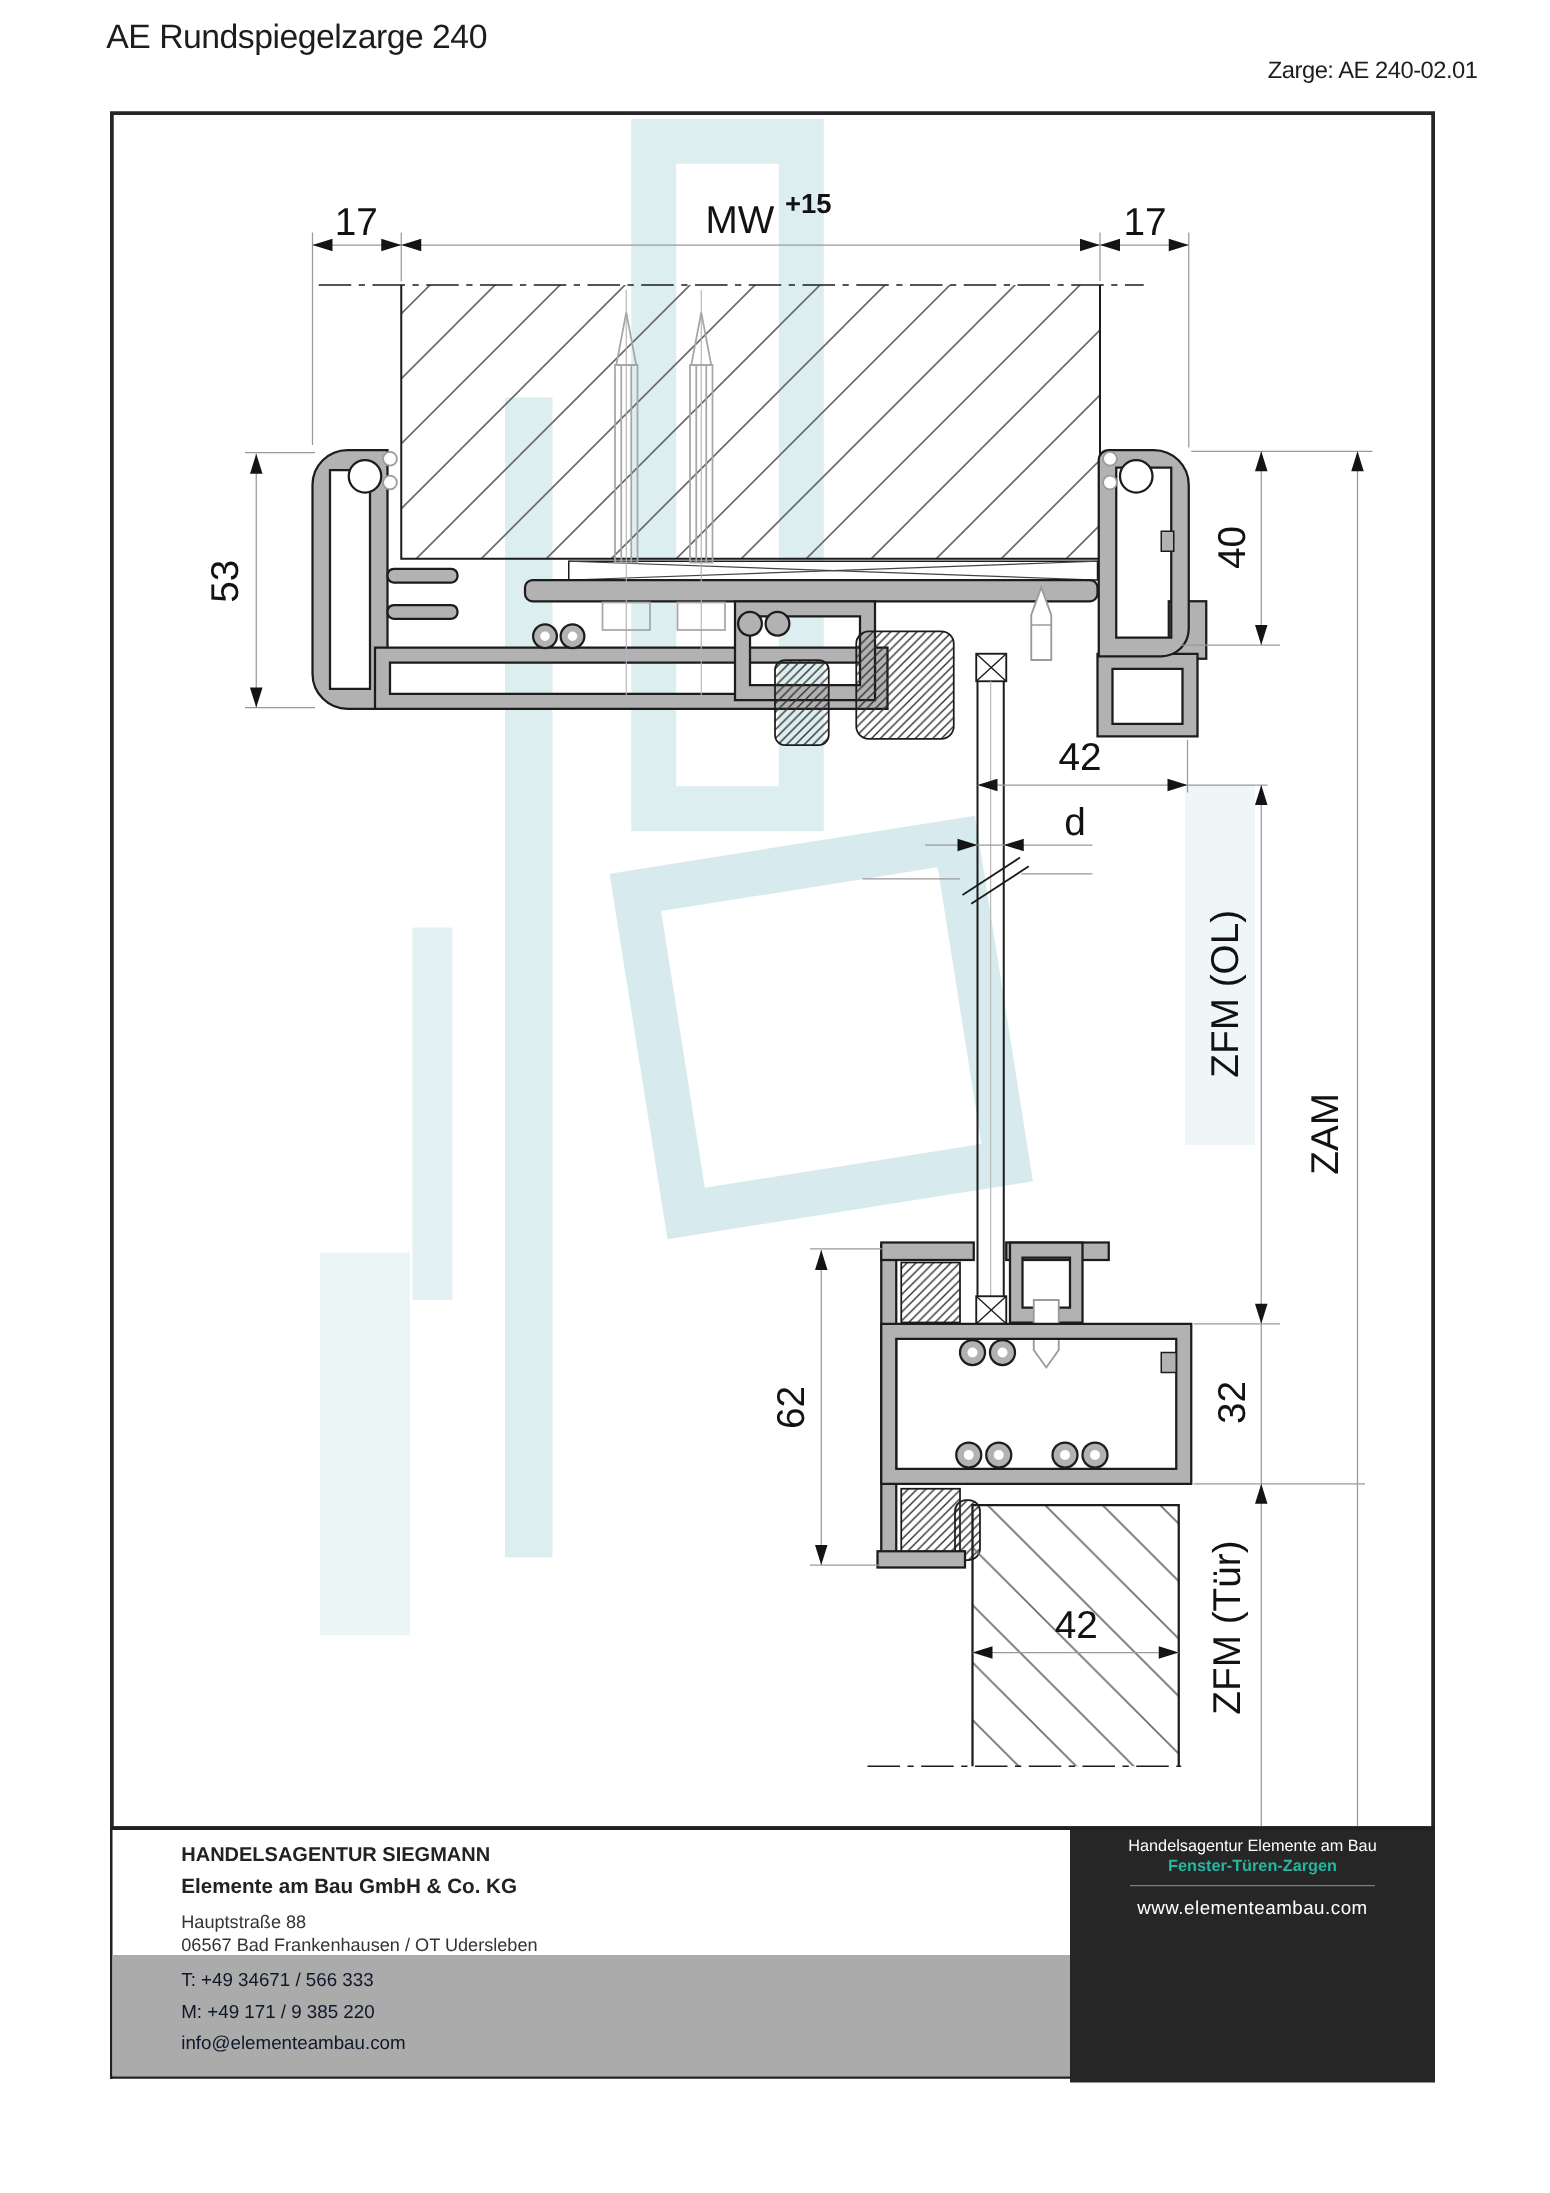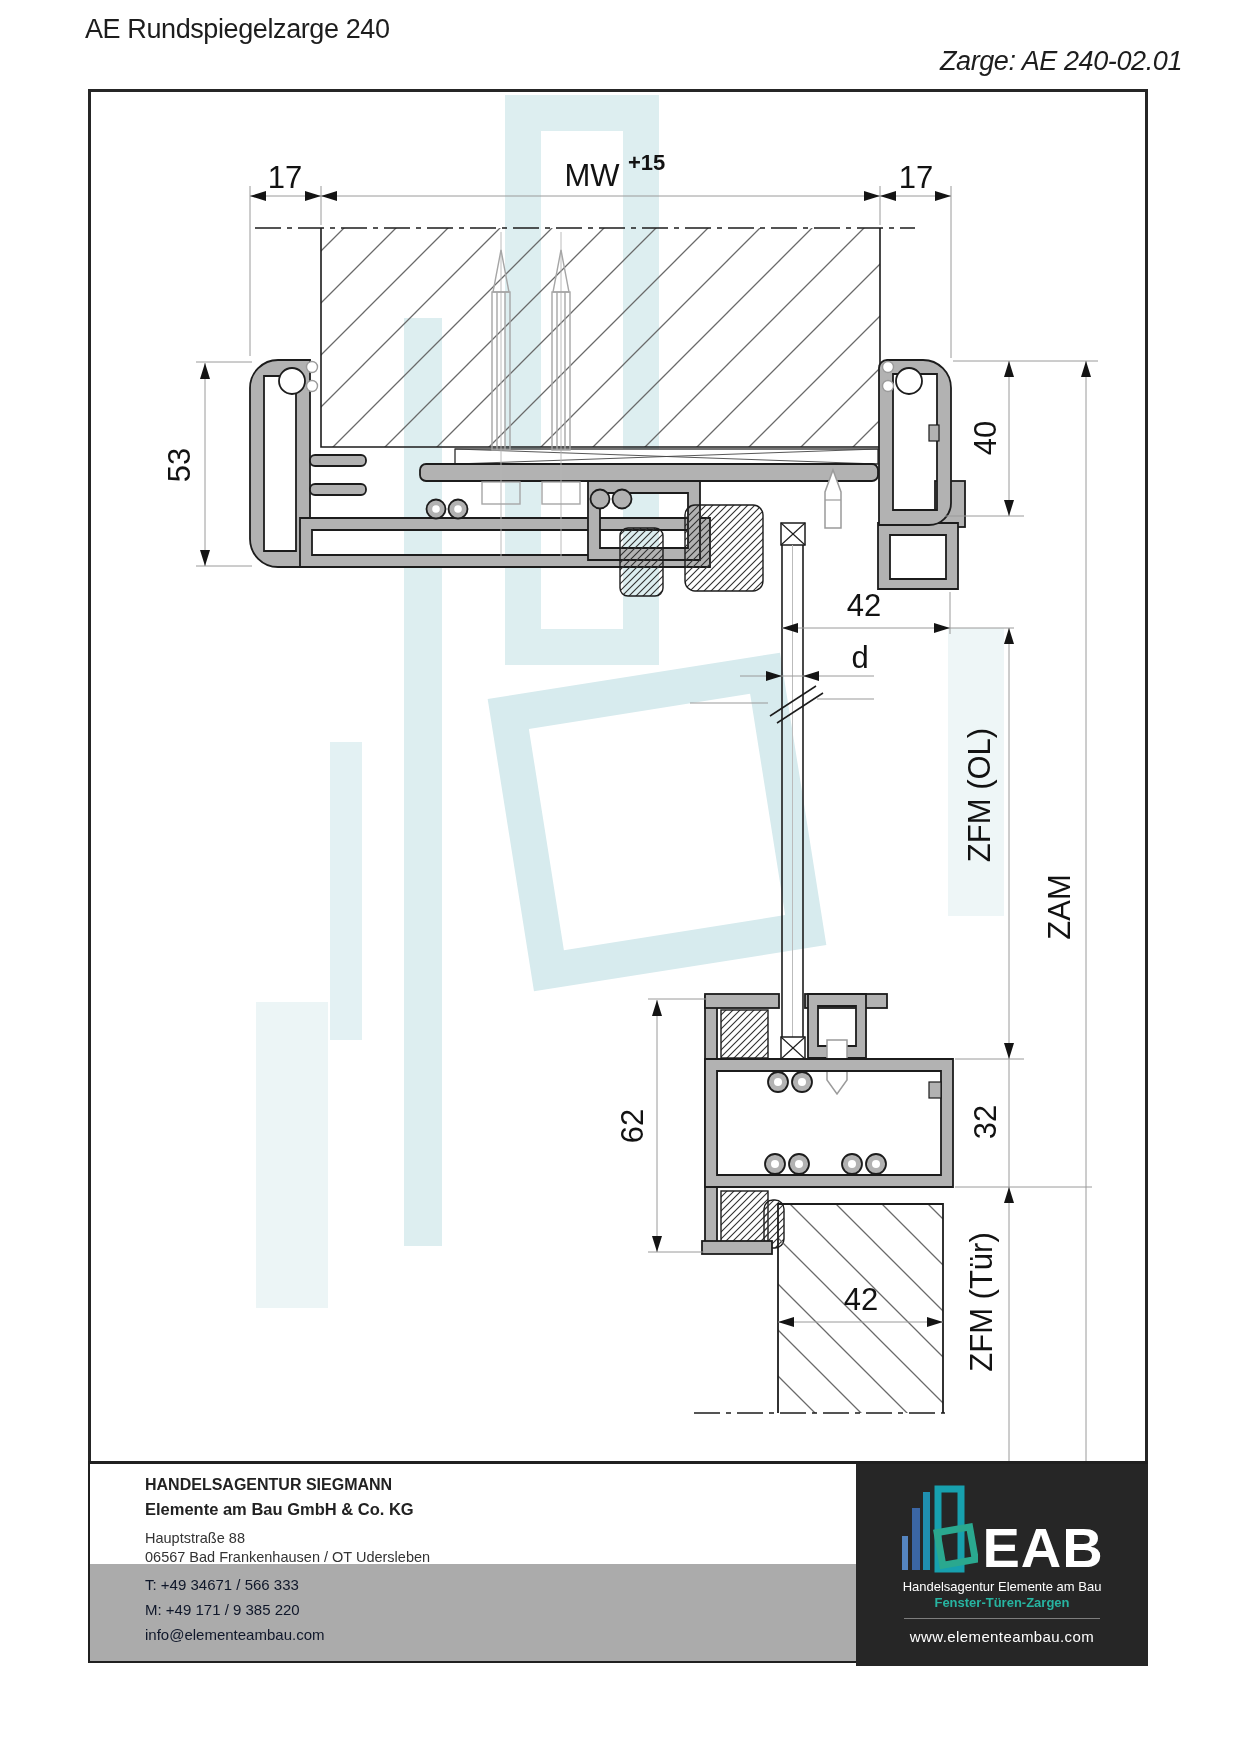--- a/index.html
+++ b/index.html
@@ -1,20 +1,20 @@
 <!DOCTYPE html>
 <html><head>
 <meta charset="utf-8">
 <style>
   html,body{margin:0;padding:0;background:#fff;}
   #page{position:relative;width:1240px;height:1754px;background:#ffffff;overflow:hidden;
         font-family:"Liberation Sans", sans-serif;color:#1d1d1d;padding-left:36px;}
   
   .hdr-left{position:absolute;left:85px;top:12px;line-height:34px;font-size:27px;letter-spacing:-0.4px;}
-  .hdr-right{position:absolute;right:94px;top:46px;font-size:27px;letter-spacing:-0.4px;text-align:left;font-style:italic;}
+  .hdr-right{position:absolute;right:94px;top:46px;font-size:19px;letter-spacing:-0.4px;text-align:left;}
   
   #drawing{position:absolute;left:0;top:0;}
   
   .footer-box{position:absolute;left:88px;top:1464px;width:768px;height:199px;background:#fff;
               border-left:2px solid #202020;border-bottom:2px solid #202020;border-right:0;box-sizing:border-box;}
   .footer-top-rule{position:absolute;left:88px;top:1461px;width:1060px;height:4px;background:#202020;}
   .fb-white{position:absolute;left:0;top:0;width:100%;height:100px;border-radius:15px;}
   .fb-c1{position:absolute;left:55px;top:12px;font-size:16px;font-weight:700;color:#222;}
   .fb-c2{position:absolute;left:55px;top:36px;font-size:16.5px;font-weight:700;color:#222;}
   .fb-a1{position:absolute;left:55px;top:66px;font-size:14.5px;color:#333;}
@@ -268,31 +268,19 @@
       <div class="fb-a2">06567 Bad Frankenhausen / OT Udersleben</div>
     </div>
     <div class="fb-band">
       <div class="fb-p1">T: +49 34671 / 566 333</div>
       <div class="fb-p2">M: +49 171 / 9 385 220</div>
       <div class="fb-p3">info@elementeambau.com</div>
     </div>
   </div>
 
   <div class="black-box">
-    <div class="logo-row">
-      <svg width="78" height="90" viewBox="0 0 78 90">
-        <rect x="2" y="52" width="6" height="34" fill="#5585c0"></rect>
-        <rect x="12" y="24" width="8" height="62" fill="#3b66a4"></rect>
-        <rect x="23" y="8" width="7" height="78" fill="#1f8fb0"></rect>
-        <rect x="38" y="5" width="23" height="80" fill="none" stroke="#17a0ae" stroke-width="7"></rect>
-        <g transform="rotate(-10 54 64)">
-          <rect x="40" y="46" width="33" height="33" fill="none" stroke="#2aa88f" stroke-width="7"></rect>
-        </g>
-      </svg>
-      <div class="eab-word">EAB</div>
-    </div>
     <div class="logo-sub">Handelsagentur Elemente am Bau</div>
     <div class="logo-tag">Fenster-Türen-Zargen</div>
     <div class="logo-rule"></div>
     <div class="logo-site">www.elementeambau.com</div>
   </div>
 
 </div>
 
 </body></html>

